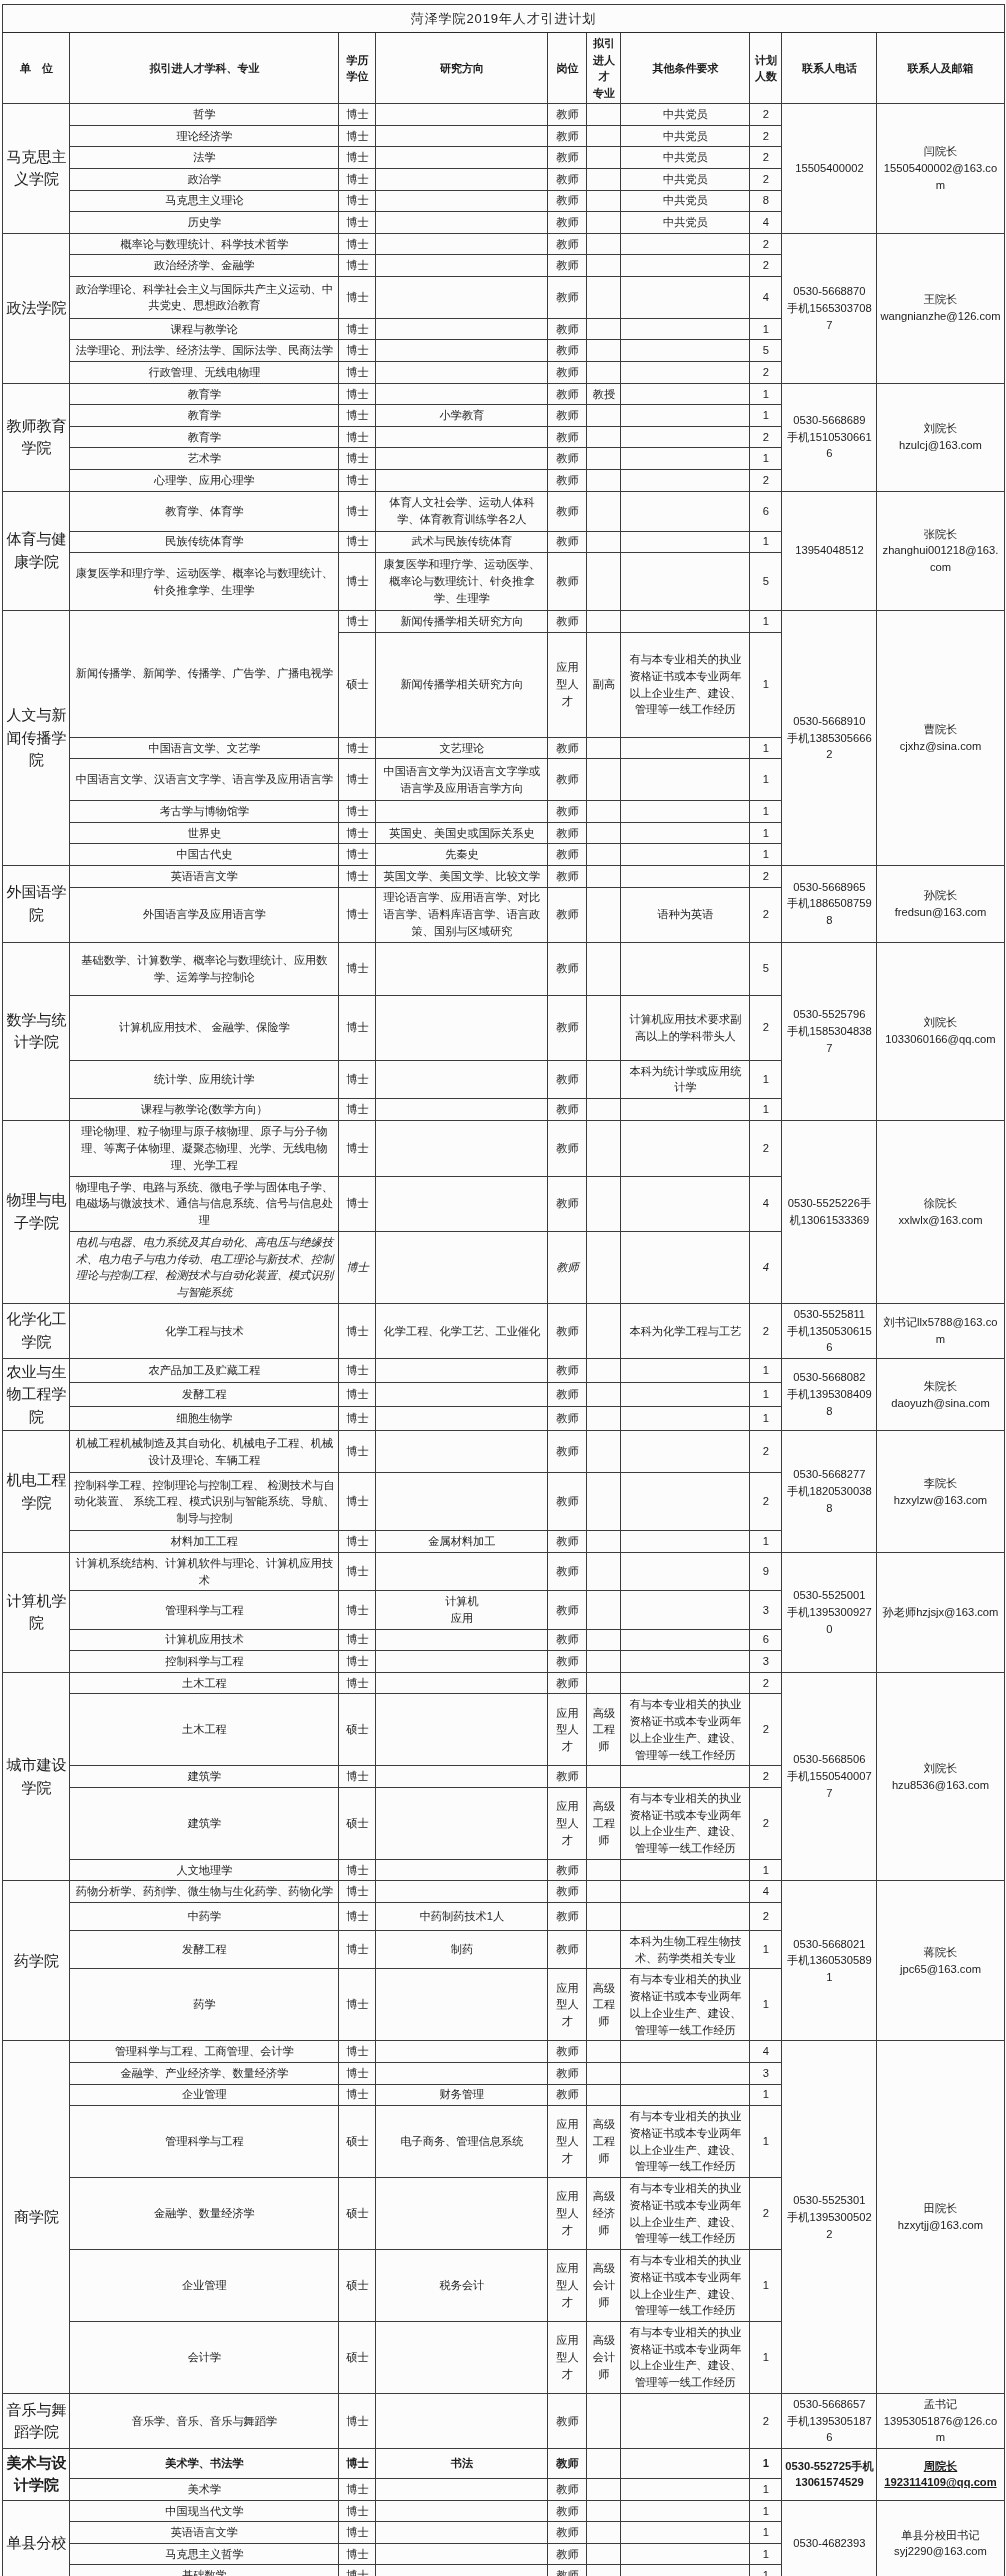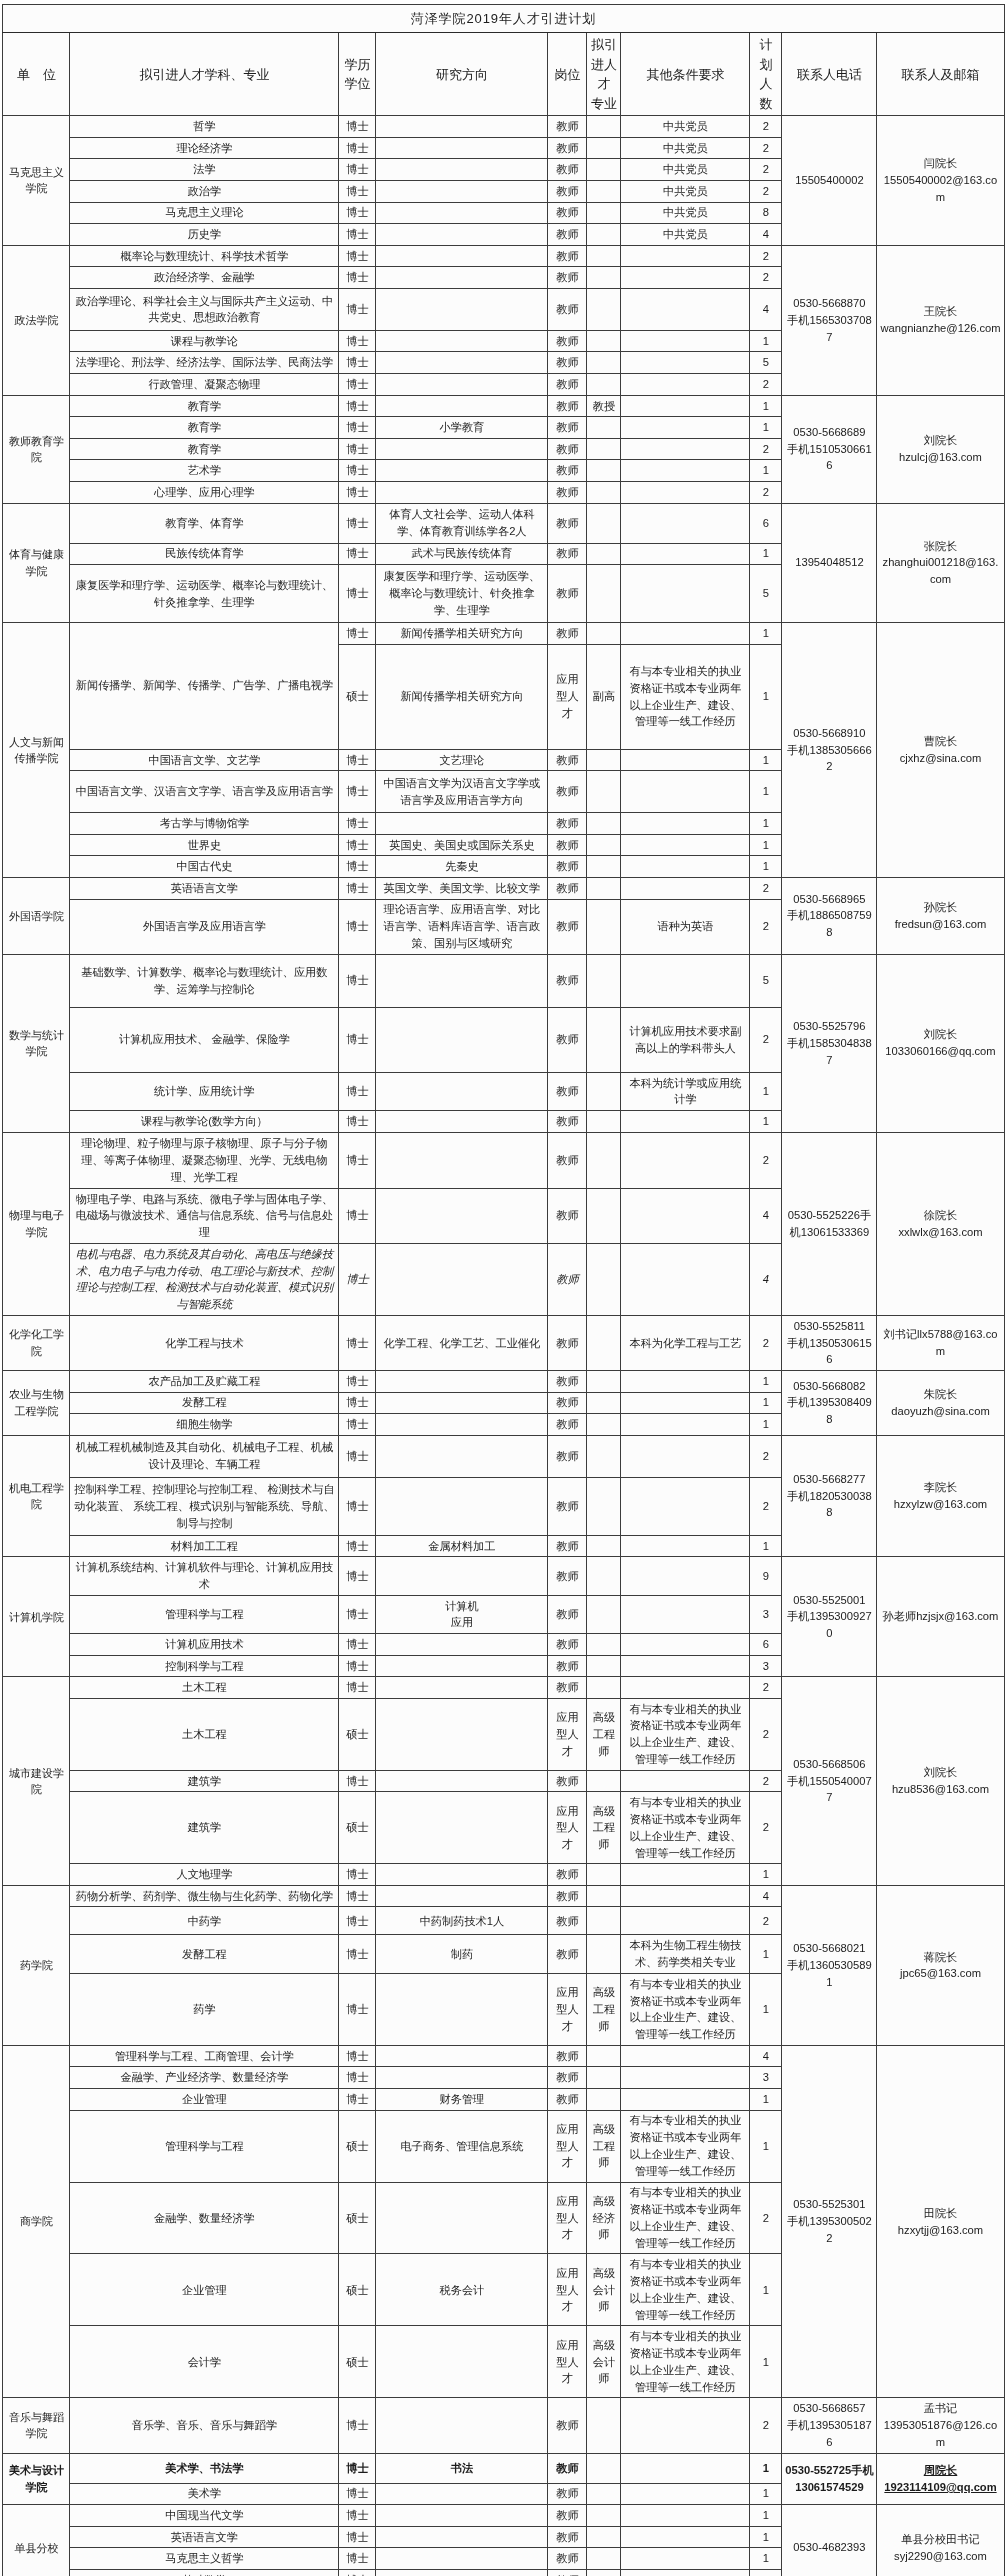--- a/index.html
+++ b/index.html
@@ -2,23 +2,23 @@
 <html style="font-size:15px"><head>
 <meta charset="utf-8">
 <style>
   html,body{margin:0;padding:0;background:#ffffff;}
   body{font-family:"Liberation Sans","DejaVu Sans",sans-serif;color:#1c1c1c;}
   .page{width:1007px;padding:3.7px 0 0 0;box-sizing:border-box;}
   table{width:999px;margin:0 auto;table-layout:fixed;border-collapse:collapse;border:1.9px solid #2a2a2a;background:#fcfcfc;}
   th,td{border:0.9px solid #3c3c3c;font-size:11.2px;line-height:1.5;text-align:center;vertical-align:middle;padding:1.9px 2.8px;word-break:break-all;white-space:pre-line;}
   tr{height:21.4px;}
   thead .title-cell{font-size:13px;font-weight:normal;height:24px;border-bottom:1.9px solid #2a2a2a;letter-spacing:0.9px;}
-  thead .head-cell{font-weight:normal;height:62px;font-size:13px;}
+  thead .head-cell{font-weight:bold;height:62px;font-size:11px;}
   tr.unit-start > td{border-top:1.9px solid #4a4a4a;}
-  .unit-cell{font-size:11px;}
+  .unit-cell{font-size:15px;}
   .contact-link{text-decoration:underline;}
 </style>
 </head>
 <body>
 
 <div class="page">
   <table>
     <colgroup>
       <col style="width:67px">
         <col style="width:269px">
@@ -157,21 +157,21 @@
         <tr>
           <td>法学理论、刑法学、经济法学、国际法学、民商法学</td>
           <td>博士</td>
           <td></td>
           <td>教师</td>
           <td></td>
           <td></td>
           <td>5</td>
         </tr>
         <tr>
-          <td>行政管理、凝聚态物理</td>
+          <td>行政管理、无线电物理</td>
           <td>博士</td>
           <td></td>
           <td>教师</td>
           <td></td>
           <td></td>
           <td>2</td>
         </tr>
         <tr class="unit-start">
           <td rowspan="5" class="unit-cell">教师教育学院</td>
           <td>教育学</td>

